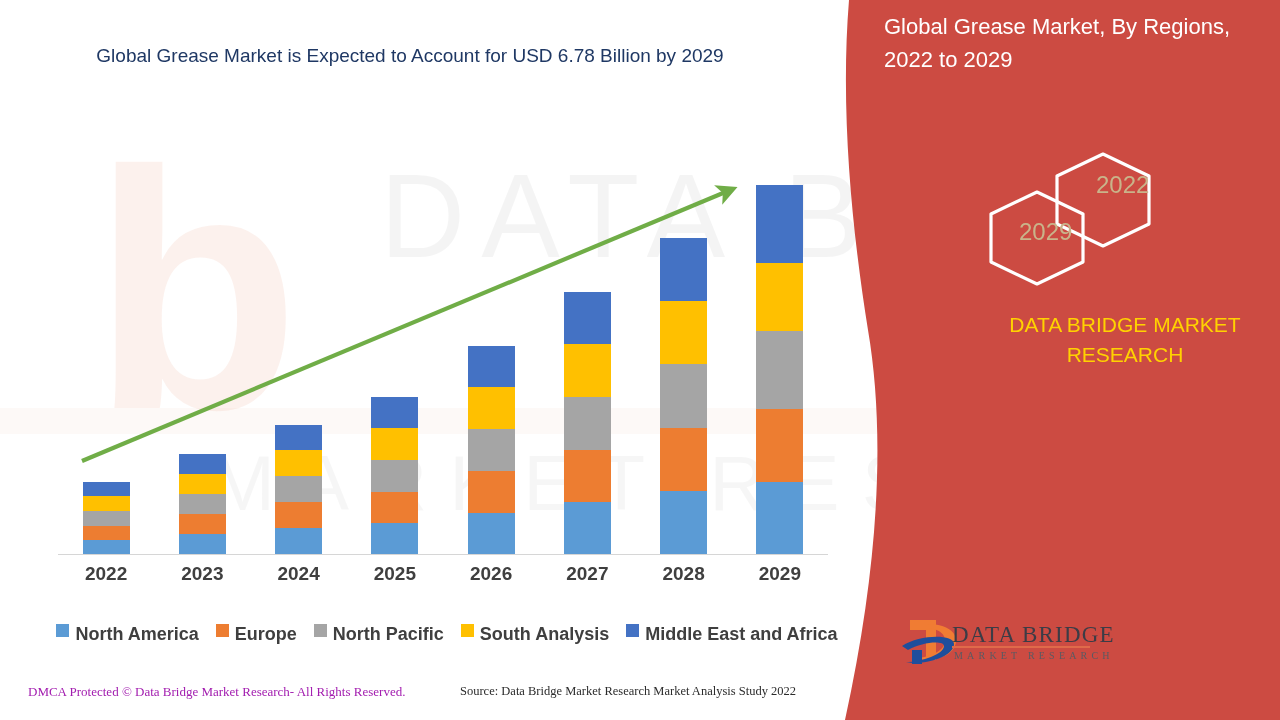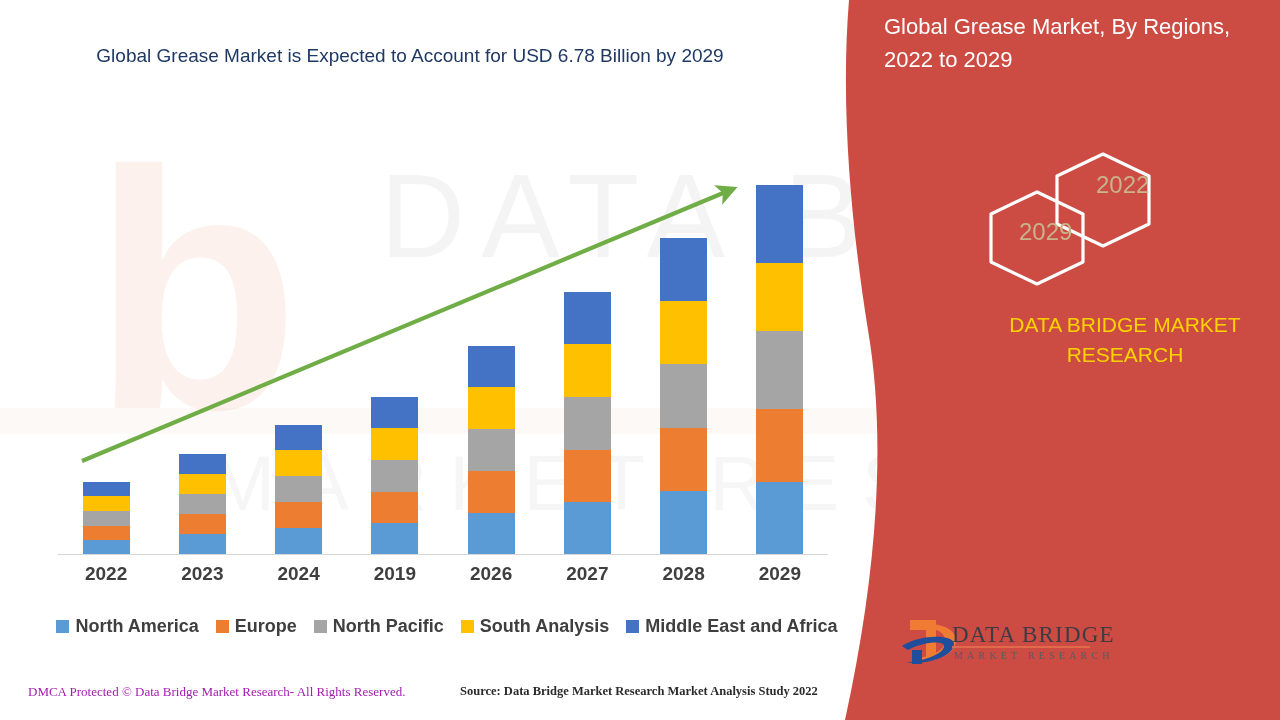--- a/index.html
+++ b/index.html
@@ -162,41 +162,41 @@
     width: 13px;
     height: 13px;
     flex: 0 0 auto;
   }
   .legend-label {
     font-size: 18px;
     font-weight: 700;
     color: #3f3f3f;
     white-space: nowrap;
     font-family: "Liberation Sans", sans-serif;
+    margin-top: 8px;
   }
 
   
   .footer-left {
     position: absolute;
     left: 28px;
     top: 684px;
     font-size: 13px;
     color: #a21caf;
     font-family: "Liberation Serif", serif;
     white-space: nowrap;
   }
   .footer-source {
     position: absolute;
     left: 460px;
     top: 684px;
     font-size: 12.5px;
     color: #2b2b2b;
     font-family: "Liberation Serif", serif;
     white-space: nowrap;
-    font-weight: bold;
   }
 
   
   .red-panel {
     position: absolute;
     left: 0;
     top: 0;
     width: 1280px;
     height: 720px;
     pointer-events: none;
@@ -372,21 +372,21 @@
         <path d="M0,0 L5,2.5 L0,5 L1.2,2.5 Z" fill="#70ad47"></path>
       </marker>
     </defs>
     <line id="trend-line" x1="82" y1="461" x2="726.6964519724921" y2="191.47146801150024" stroke="#70ad47" stroke-width="4.2" marker-end="url(#arrowhead)"></line>
   </svg>
 
   <div class="xlabels" id="xlabels">
       <div class="xlabel">2022</div>
       <div class="xlabel">2023</div>
       <div class="xlabel">2024</div>
-      <div class="xlabel">2019</div>
+      <div class="xlabel">2025</div>
       <div class="xlabel">2026</div>
       <div class="xlabel">2027</div>
       <div class="xlabel">2028</div>
       <div class="xlabel">2029</div>
     </div>
 
   <div class="legend" id="legend">
       <div class="legend-item">
         <span class="legend-swatch" style="background: rgb(91, 155, 213);"></span>
         <span class="legend-label">North America</span>

